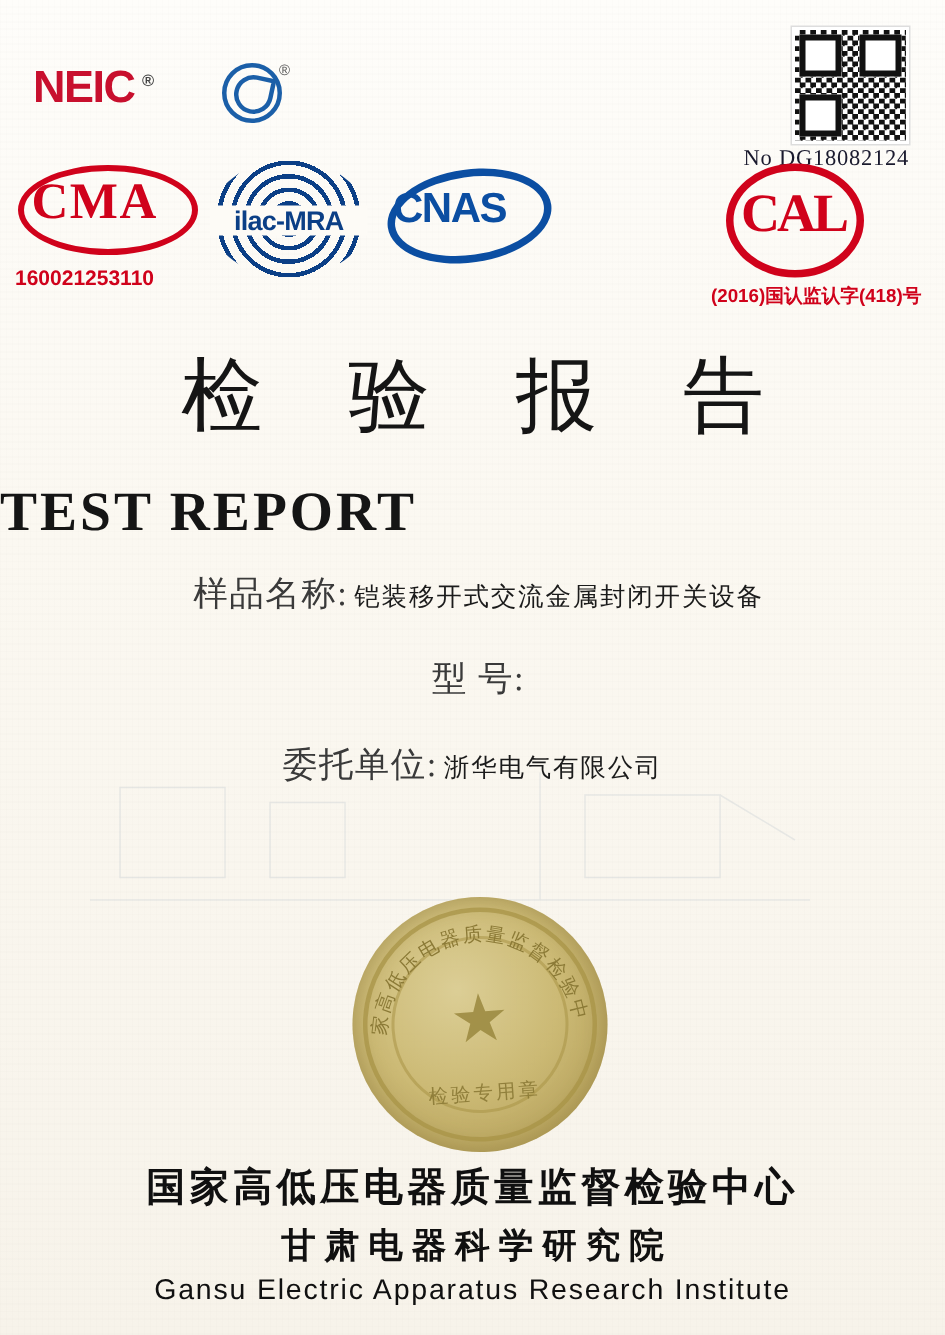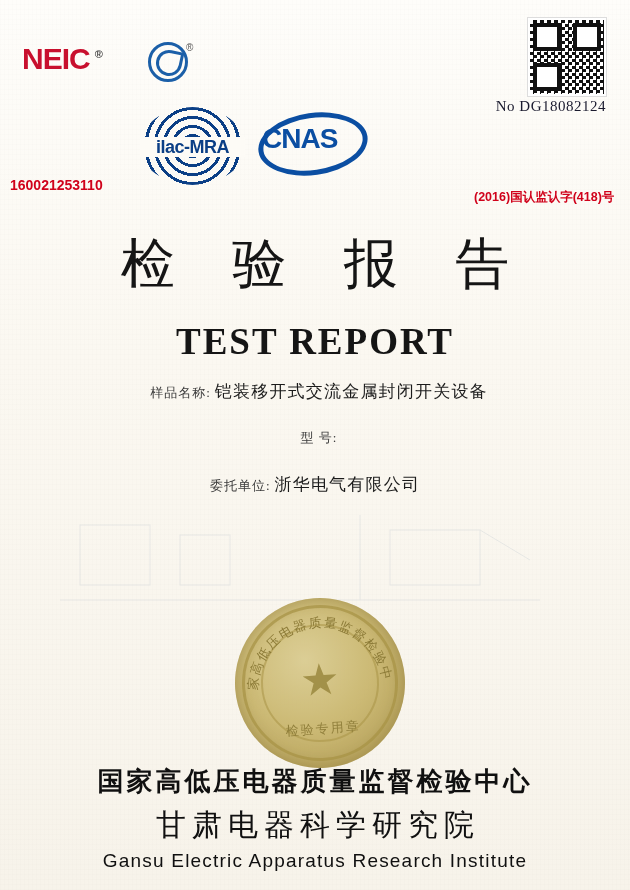--- a/index.html
+++ b/index.html
@@ -300,21 +300,20 @@
     font-size: 54px;
     letter-spacing: 22px;
     text-indent: 22px;
     color: #151515;
   }
   .title-en {
     position: absolute;
     top: 320px;
     left: 0;
     width: 630px;
-    text-align: center;
     font-family: "Liberation Serif", serif;
     font-weight: bold;
     font-size: 37px;
     letter-spacing: 2px;
     color: #151515;
   }
 
   
   .fields {
     position: absolute;
@@ -324,21 +323,21 @@
   }
   .field-row {
     display: flex;
     align-items: baseline;
     justify-content: center;
     margin-bottom: 26px;
     font-family: "Liberation Serif", serif;
     color: #1b1b1b;
   }
   .field-label {
-    font-size: 13px;
+    font-size: 23px;
     letter-spacing: 1px;
     white-space: nowrap;
     color: #3a3a3a;
   }
   .field-label.spread {
     letter-spacing: 1px;
   }
   .field-value {
     font-size: 17px;
     letter-spacing: 1.2px;
@@ -429,22 +428,22 @@
     margin-bottom: 6px;
   }
   .footer .org-en {
     font-family: "Liberation Sans", sans-serif;
     font-size: 12.5px;
     color: #101010;
     margin-bottom: 14px;
   }
   .footer .inst-cn {
     font-family: "Liberation Serif", serif;
-    font-weight: normal;
-    font-size: 30px;
+    font-weight: bold;
+    font-size: 23px;
     letter-spacing: 6px;
     text-indent: 6px;
     color: #101010;
     margin-bottom: 4px;
   }
   .footer .inst-en {
     font-family: "Liberation Sans", sans-serif;
     font-size: 19px;
     letter-spacing: 1.2px;
     color: #101010;
@@ -483,34 +482,42 @@
     </div>
 
     <div class="report-no">
       <span>No</span>
       <span>DG18082124</span>
     </div>
   </div>
 
   <div class="marks">
 
+    <div class="cma">
+      <div class="oval"></div>
+      <div class="txt">CMA</div>
+    </div>
     <div class="cma-num">160021253110</div>
 
     <div class="ilac">
       <div class="arcs"></div>
       <div class="band"></div>
       <div class="label">ilac-MRA</div>
     </div>
 
     <div class="cnas">
       <div class="oval"></div>
       <div class="txt">CNAS</div>
     </div>
 
 
+    <div class="cal">
+      <div class="circ"></div>
+      <div class="letters">CAL</div>
+    </div>
     <div class="cal-num">(2016)国认监认字(418)号</div>
   </div>
 
   <div class="title-cn">检 验 报 告</div>
   <div class="title-en">TEST REPORT</div>
 
   <div class="fields">
     <div class="field-row row-offset-1">
       <span class="field-label">样品名称:</span>
       <span class="field-value">铠装移开式交流金属封闭开关设备</span>

